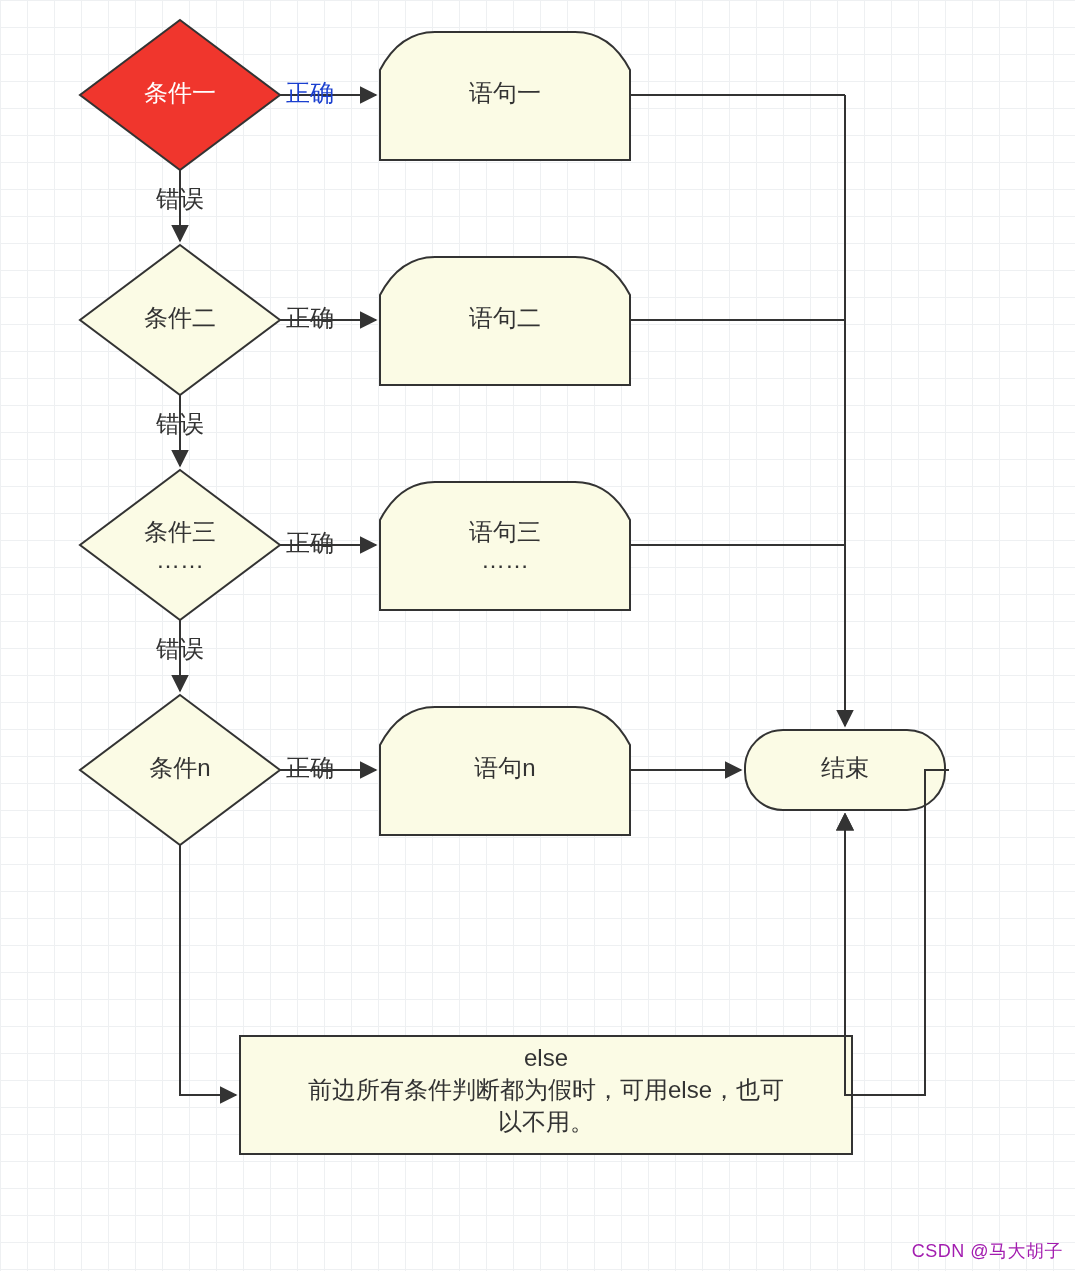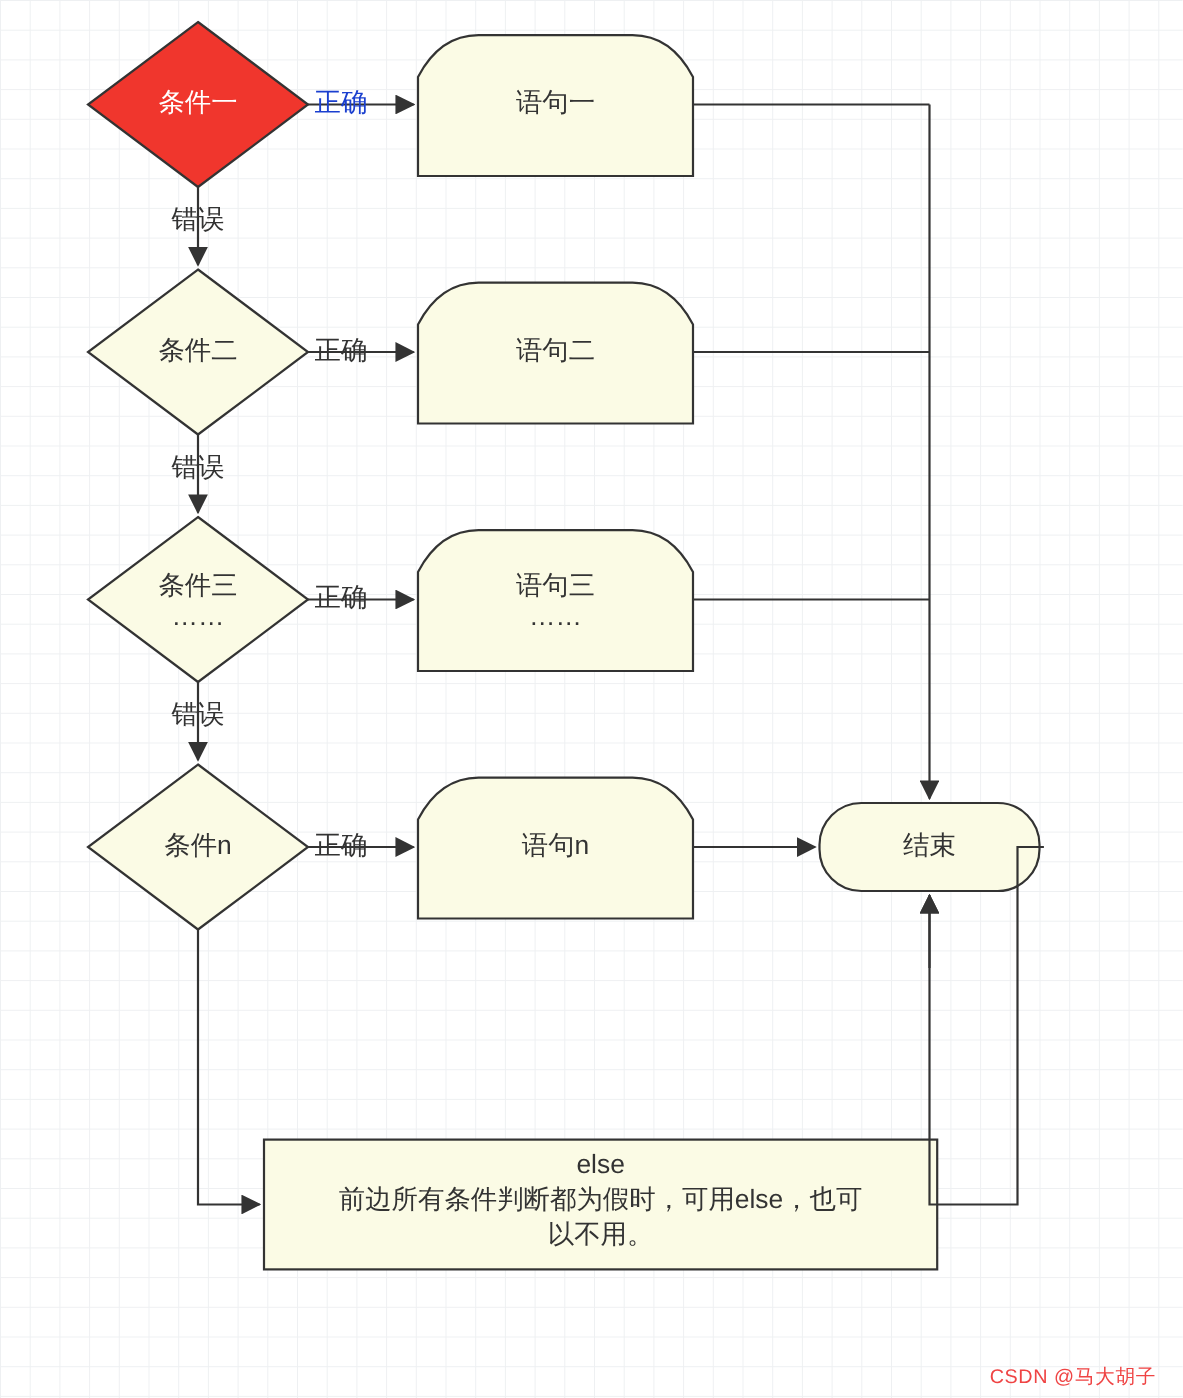--- a/index.html
+++ b/index.html
@@ -13,24 +13,24 @@
       linear-gradient(to bottom, #eef0f2 1px, transparent 1px) 0 0 / 27px 27px,
       #ffffff;
   }
   svg { display: block; }
   .node-text { font-size: 24px; fill: #333; text-anchor: middle; dominant-baseline: middle; }
   .node-text.white { fill: #fff; }
   .edge-text { font-size: 24px; fill: #333; text-anchor: middle; dominant-baseline: middle; }
   .edge-text.blue { fill: #1a3fcf; }
   .watermark {
     position: absolute;
-    right: 24px;
+    right: 12px;
     bottom: 8px;
     font-size: 18px;
-    color: #ef4444;
+    color: #a21caf;
     letter-spacing: 0.5px;
   }
 </style>
 </head>
 <body>
 
 <svg width="1075" height="1271" viewBox="0 0 1075 1271">
   <defs>
     <marker id="arrow" viewBox="0 0 12 12" refX="11" refY="6" markerWidth="9" markerHeight="9" orient="auto-start-reverse">
       <path d="M 0 0 L 12 6 L 0 12 z" fill="#333"></path>

